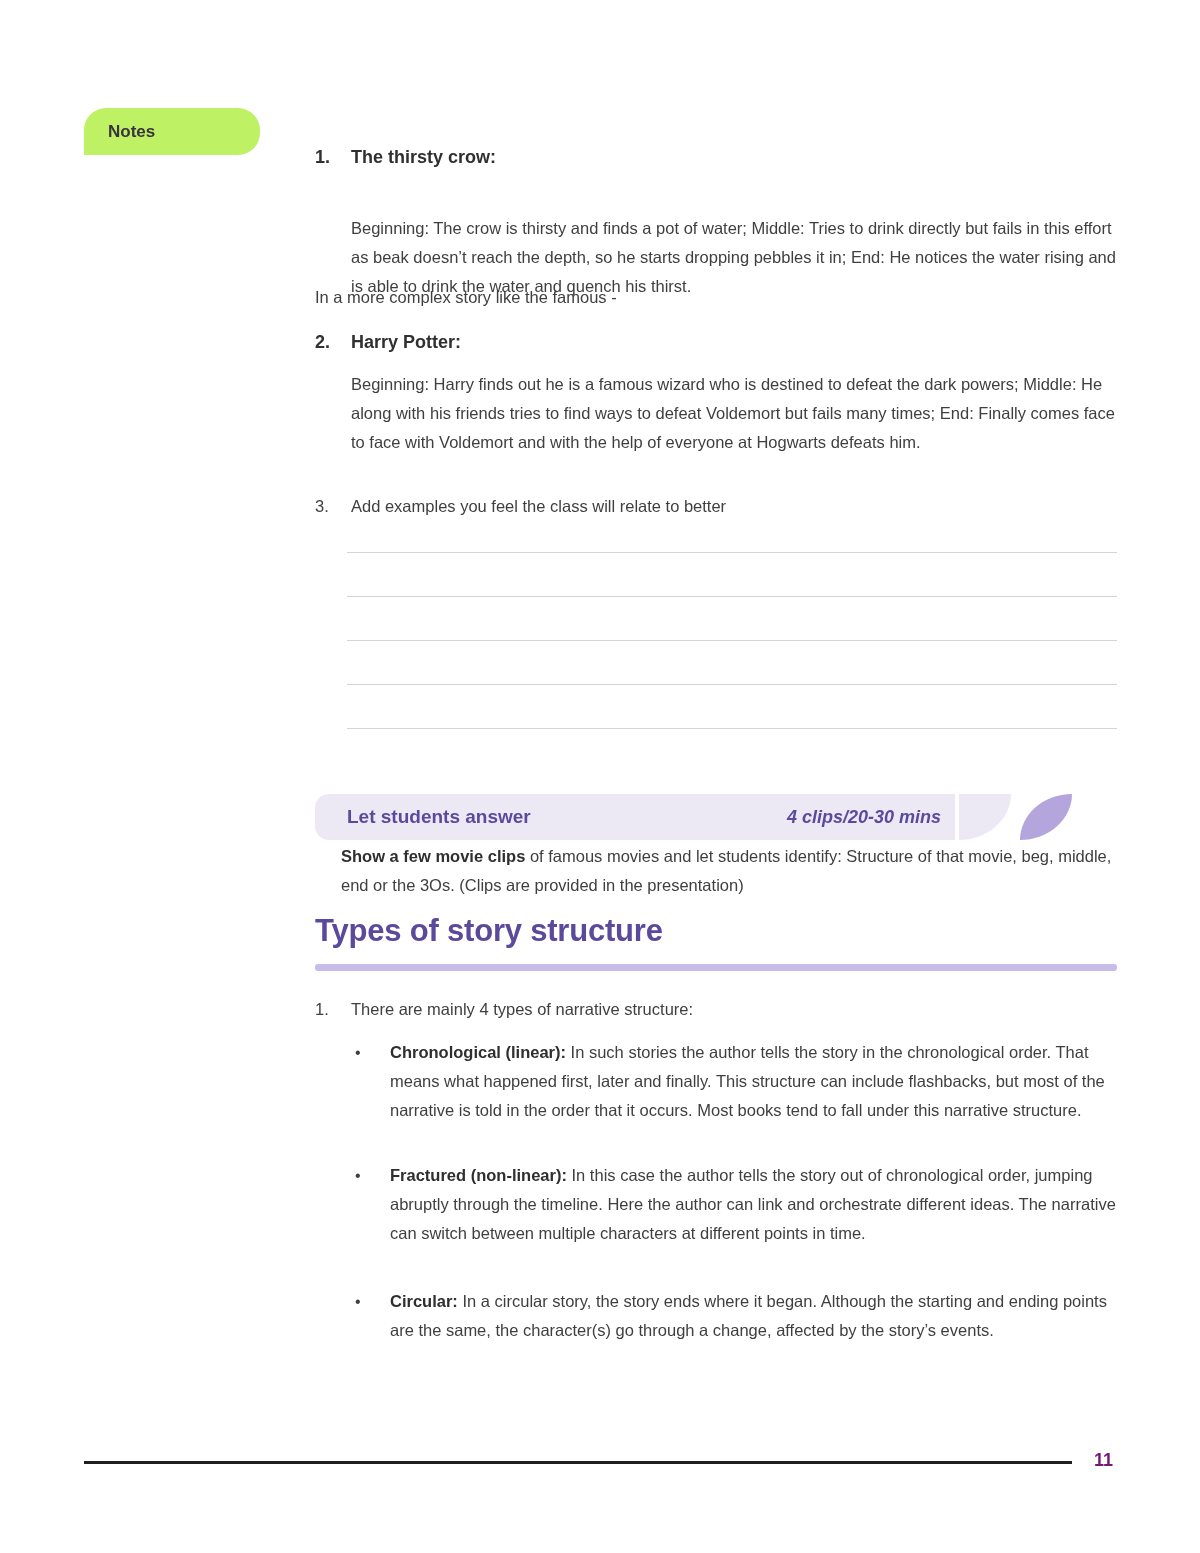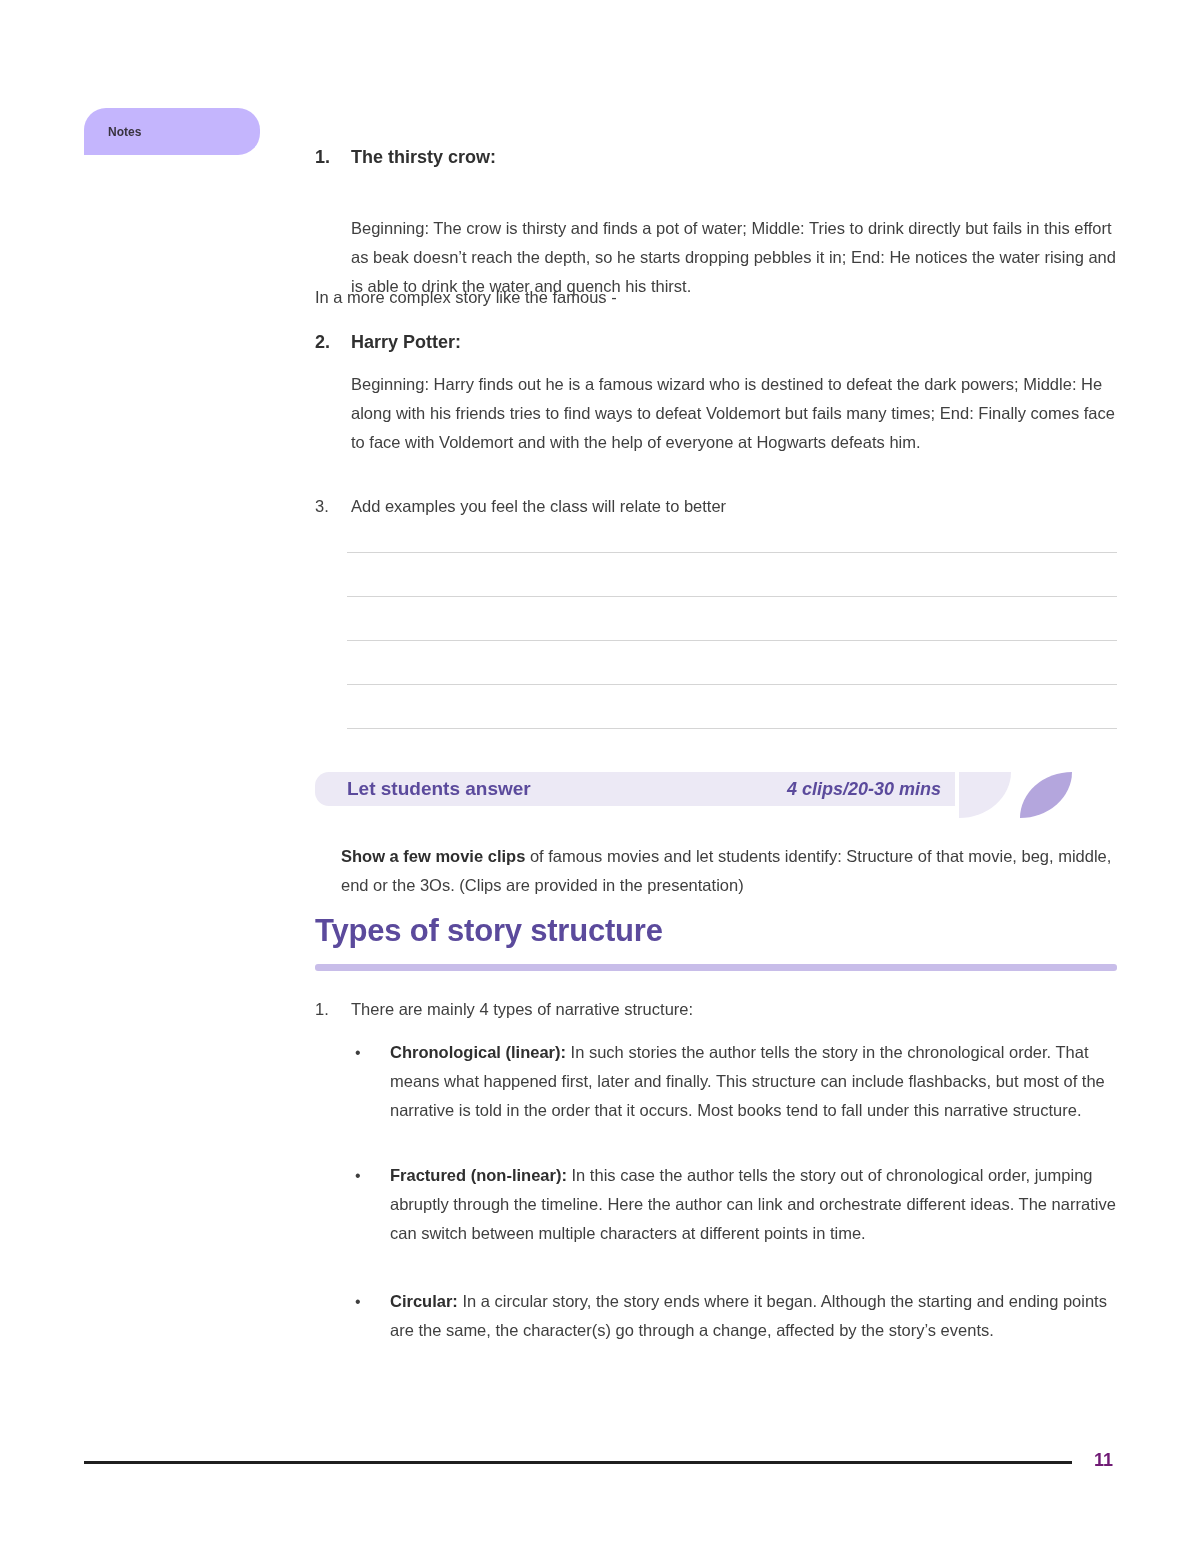--- a/index.html
+++ b/index.html
@@ -12,25 +12,25 @@
     background: #ffffff;
     overflow: hidden;
   }
   .abs { position: absolute; left: 315px; width: 802px; }
 
   
   .notes-pill {
     position: absolute;
     left: 84px; top: 108px;
     width: 176px; height: 47px;
-    background: #c4b5fd;
+    background: #bef264;
     border-radius: 22px 22px 22px 0;
     display: flex; align-items: center;
     padding-left: 24px;
-    font-size: 12px; font-weight: 700; color: #39333f;
+    font-size: 17px; font-weight: 700; color: #39333f;
   }
 
   
   .examples-heading { top: 98px; font-size: 18px; font-weight: 700; color: #303030; }
   .num-row { display: flex; align-items: baseline; }
   .num-row .num { width: 36px; flex: 0 0 36px; }
   .row-18 { font-size: 18px; font-weight: 700; color: #303030; }
   .row-plain { font-size: 16.5px; font-weight: 400; color: #3f3f3f; }
   #item1-row { top: 147px; }
   #item2-row { top: 332px; }
@@ -41,21 +41,21 @@
   }
   #item1-body { top: 187px; margin-top: 27px; }
   #item2-body { top: 370px; }
   #interlude { top: 288px; font-size: 16.5px; color: #3f3f3f; }
 
   
   #note-lines { top: 509px; padding-left: 32px; }
   .note-line { height: 44px; border-bottom: 1.5px solid #d5d5d5; }
 
   
-  #banner { top: 772px; height: 34px; display: flex; align-items: stretch; }
+  #banner { top: 794px; height: 46px; display: flex; align-items: stretch; }
   .banner-main {
     width: 640px; flex: 0 0 640px;
     background: #ece9f5;
     border-radius: 14px 0 0 14px;
     display: flex; align-items: center; justify-content: space-between;
     padding: 0 14px 0 32px;
   }
   .banner-title { font-size: 19px; font-weight: 700; color: #5b4a9c; }
   .banner-duration { font-size: 18px; font-weight: 700; font-style: italic; color: #5b4a9c; }
   .petal-light {

